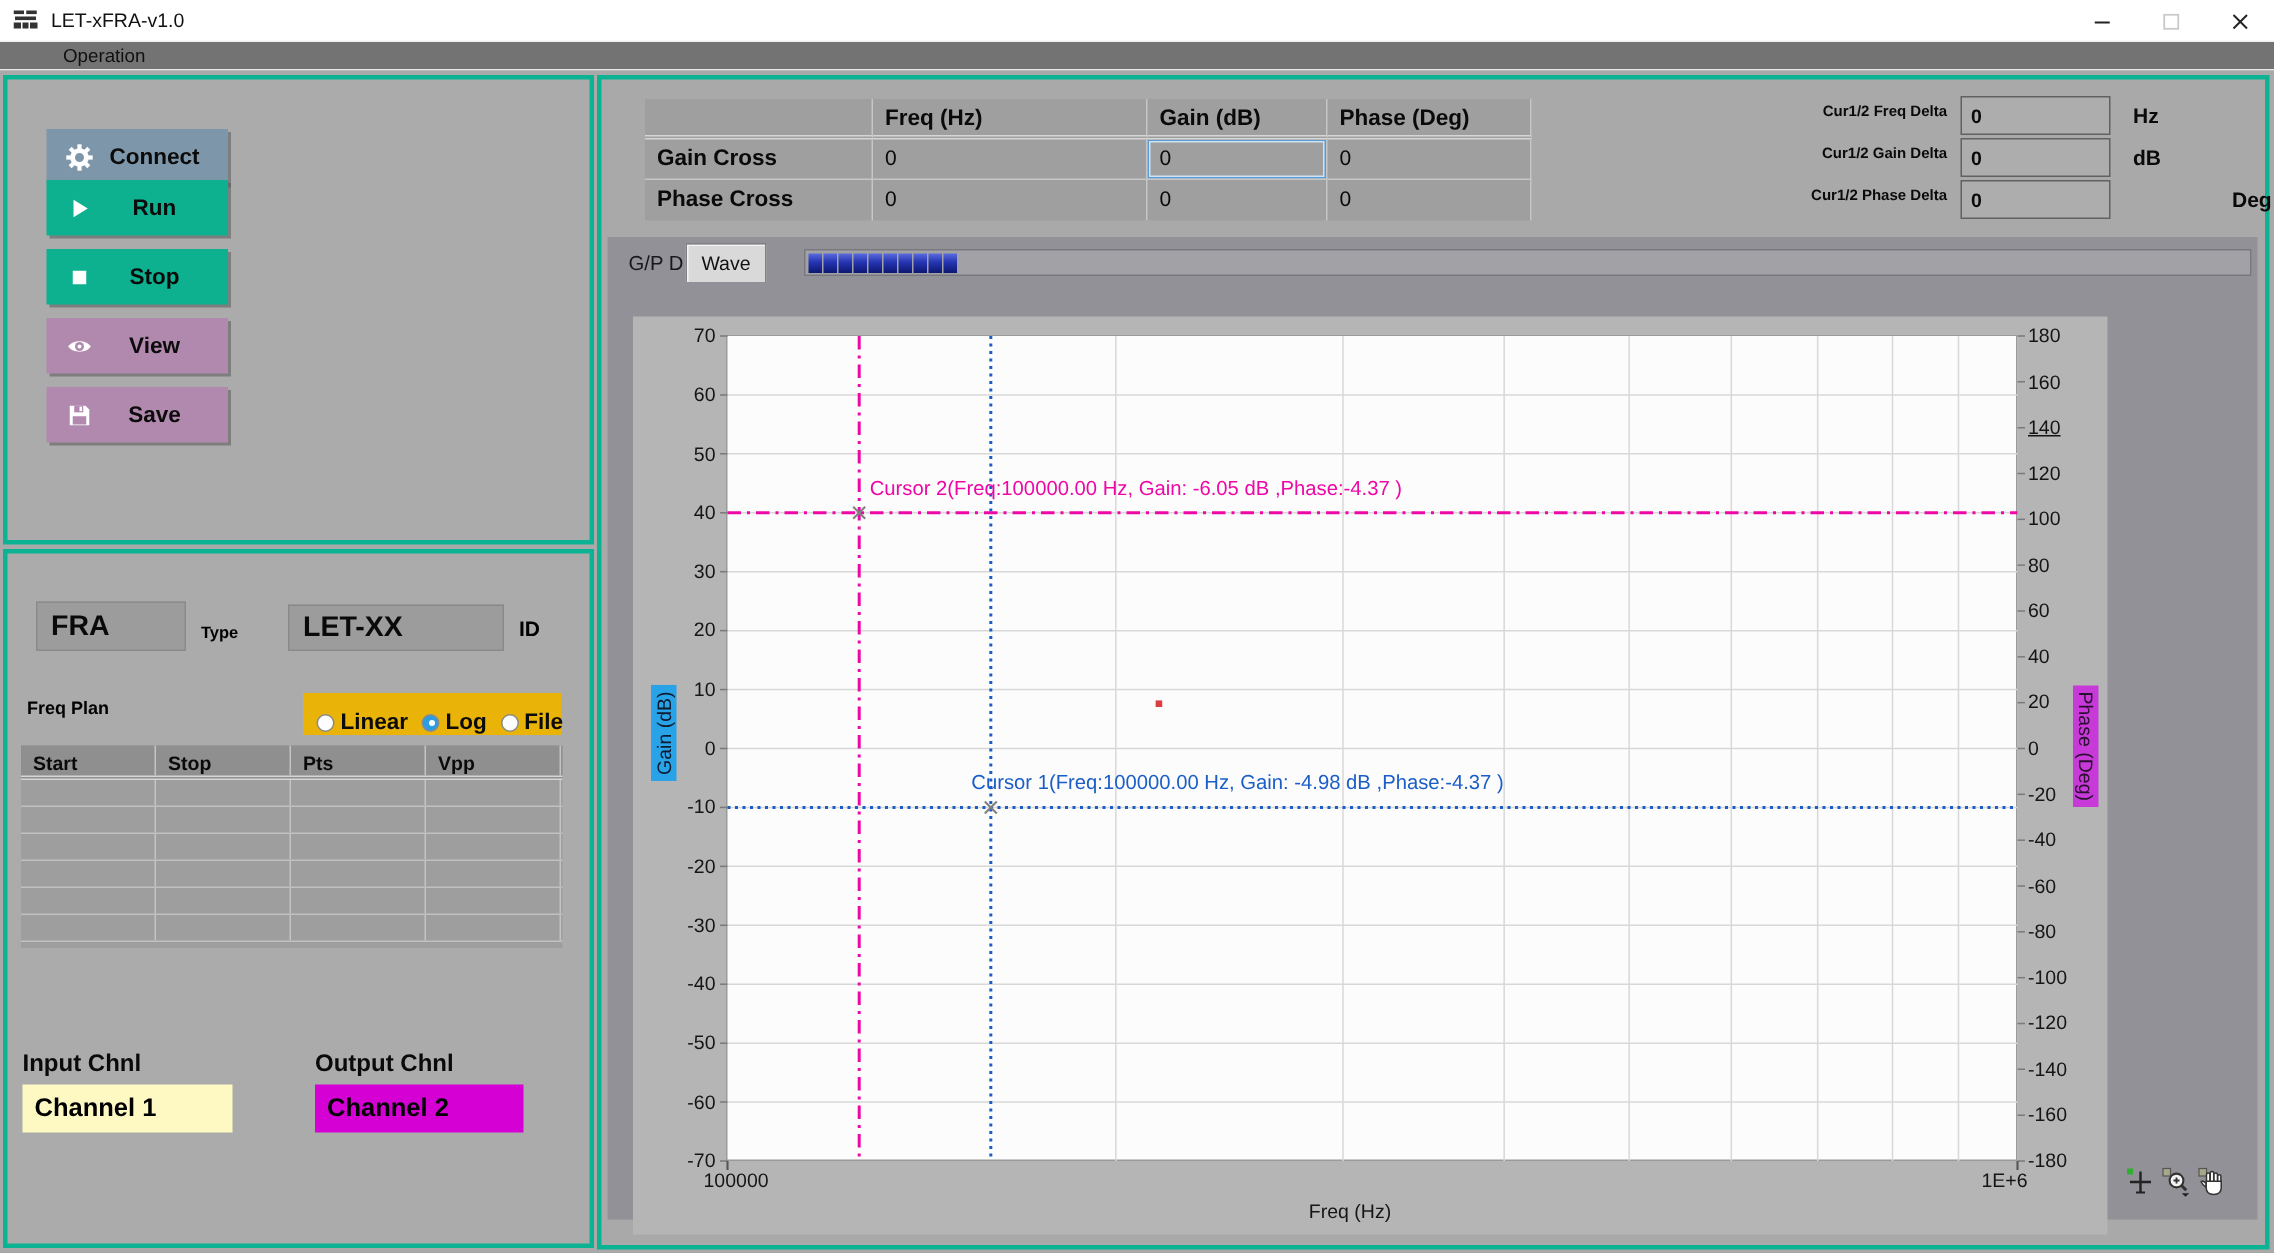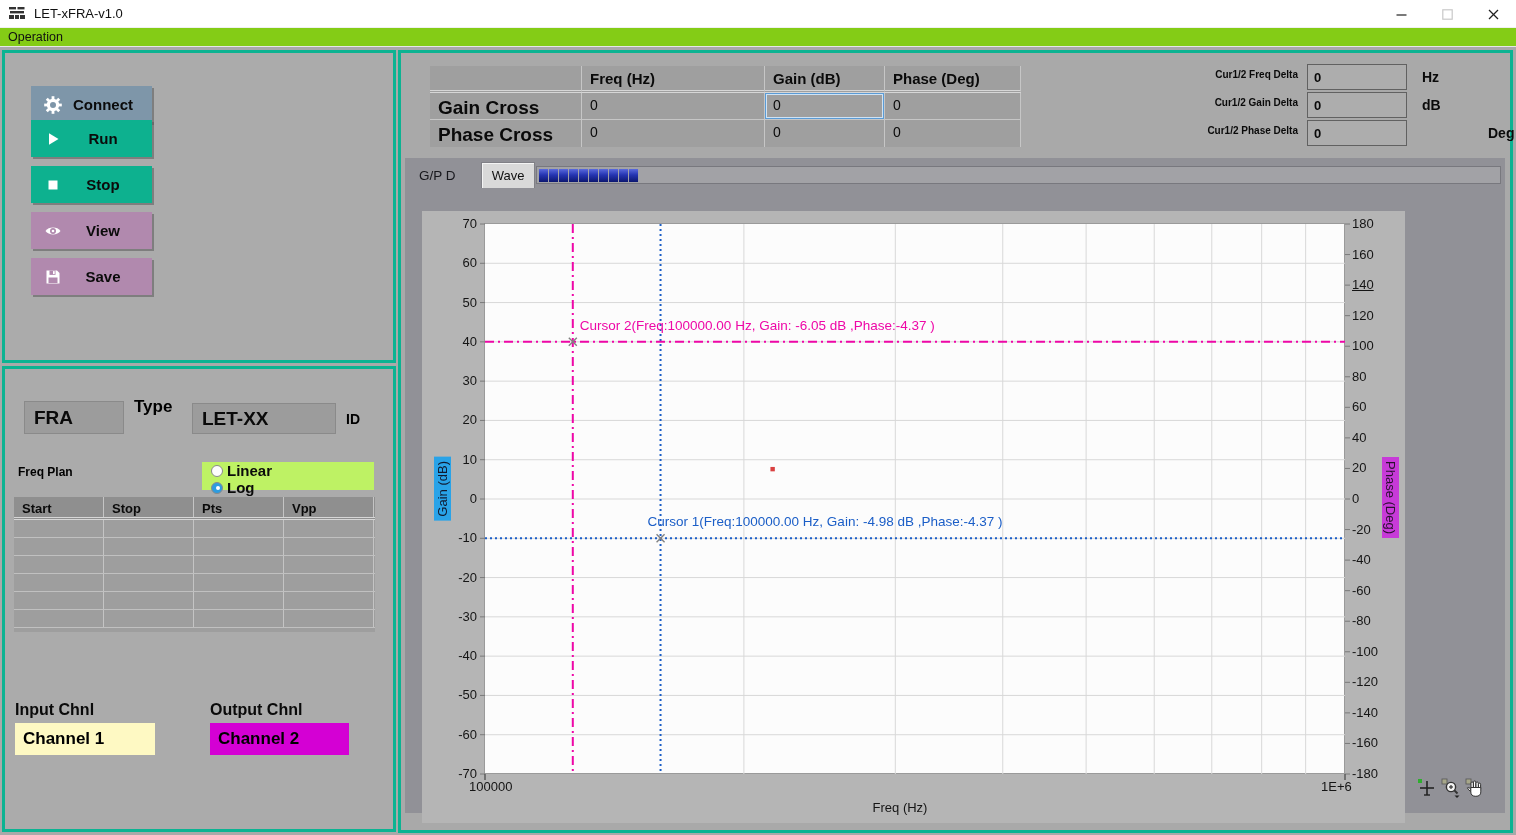--- a/index.html
+++ b/index.html
@@ -9,22 +9,22 @@
   .abs { position:absolute; }
   .bold { font-weight:bold; }
 
   
   .titlebar { left:0; top:0; width:1516px; height:28px; background:#ffffff;
     display:flex; align-items:center; border-bottom:1px solid #f0f0f0; }
   .app-logo { margin-left:9px; width:17px; height:15px; }
   .title-text { margin-left:8px; font-size:13px; color:#111; }
   .win-controls { position:absolute; right:0; top:0; height:28px; display:flex; }
   .wc { width:46px; height:28px; display:flex; align-items:center; justify-content:center; }
-  .menubar { left:0; top:28px; width:1516px; height:19px; background:#84cc16;
-    border-bottom:1px solid #e7e7e7; display:flex; align-items:center; }
+  .menubar { left:0; top:28px; width:1516px; height:19px; background:#737373;
+    border-bottom:1px solid #e7e7e7; display:flex; align-items:center;padding-left:34px; }
   .menu-item { margin-left:8px; font-size:12.5px; color:#111; }
 
   
   .panel { border:3px solid #0cb392; background:#ababab; }
   .panel3 { border:3px solid #0cb392; background:#a9a9a9; }
 
   
   .btn { width:121px; height:37px; display:flex; align-items:center;
     box-shadow:2px 2px 0 rgba(90,90,90,.55); cursor:default; }
   .btn svg { margin-left:13px; }
@@ -32,21 +32,21 @@
     font-size:15px; color:#0b0b0b; }
   .c-connect { background:#7e96a9; }
   .c-run { background:#0db18f; }
   .c-view { background:#b189ae; }
 
   
   .gbox { background:#9c9c9c; border:1px solid #8a8a8a; color:#0a0a0a;
     display:flex; align-items:center; }
 
   
-  .radio-strip { background:#bef264; display:flex; align-items:flex-start;flex-direction:column; }
+  .radio-strip { background:#eab308; display:flex; align-items:flex-end; }
   .radio { display:flex; align-items:center; margin-left:9px; }
   .rb { width:12px; height:12px; border-radius:50%; background:#fdfdfd;
     border:1px solid #8a8a8a; margin-right:4px; position:relative; }
   .rb.sel { background:#2d9ce0; }
   .rb.sel::after { content:""; position:absolute; left:3.5px; top:3.5px;
     width:4px; height:4px; border-radius:50%; background:#ffffff; }
   .rlabel { font-weight:bold; font-size:15px; color:#0b0b0b; }
   .fp-table { background:#9e9e9e; }
   .fp-head { display:flex; background:#8f8f8f; height:23px;
     border-bottom:3px double #d6d6d6; }
@@ -57,21 +57,21 @@
 
   .chnl-label { font-weight:bold; font-size:16px; color:#0a0a0a; }
   .chnl-box { height:32px; display:flex; align-items:center; padding-left:8px;
     font-weight:bold; font-size:17px; color:#000; }
 
   
   .xt { display:grid; grid-template-columns:152px 183px 120px 136px; background:#9f9f9f; }
   .xt-cell { height:27px; border-right:1px solid #c6c6c6; padding:4px 0 0 8px;
     font-size:14px; color:#0a0a0a; position:relative; }
   .xt-head { font-weight:bold; font-size:15px; border-bottom:3px double #d6d6d6; }
-  .xt-rowlabel { font-weight:bold; font-size:19px; }
+  .xt-rowlabel { font-weight:bold; font-size:15px; }
   .xt-sep { border-bottom:1px solid #c6c6c6; }
   .xt-sel { box-shadow:inset 0 0 0 1px #5b9bd5, inset 0 0 0 2px #cfe3f5; }
 
   
   .delta-label { font-weight:bold; font-size:10px; color:#0a0a0a; text-align:right; }
   .delta-box { width:100px; height:26px; background:#adadad; border:1px solid #616161;
     font-weight:bold; font-size:13px; color:#0a0a0a; padding:5px 0 0 6px; }
   .delta-unit { font-weight:bold; font-size:14px; color:#0a0a0a; }
 
   
@@ -176,21 +176,21 @@
         <rect x="5.5" y="2.5" width="6" height="4.4" fill="#b189ae"></rect>
         <rect x="9" y="3.1" width="1.7" height="3" fill="#fff"></rect>
         <rect x="4.5" y="9.5" width="9" height="5.5" fill="#b189ae"></rect>
       </svg>
       <span class="blabel">Save</span>
     </div>
   </div>
 
   <div class="abs panel" style="left:2px;top:366px;width:394px;height:466px;">
     <div class="abs gbox bold" style="left:19px;top:32px;width:100px;height:33px;padding-left:9px;font-size:19px;">FRA</div>
-    <div class="abs bold" style="left:129px;top:28px;font-size:17px;text-align:right;">Type</div>
+    <div class="abs bold" style="left:129px;top:47px;font-size:11px;text-align:right;">Type</div>
     <div class="abs gbox bold" style="left:187px;top:34px;width:144px;height:31px;padding-left:9px;font-size:19px;">LET-XX</div>
     <div class="abs bold" style="left:341px;top:42px;font-size:14px;">ID</div>
 
     <div class="abs bold" style="left:13px;top:96px;font-size:12px;">Freq Plan</div>
     <div class="abs radio-strip" style="left:197px;top:93px;width:172px;height:28px;" id="radio-row">
         <div class="radio">
           <span class="rb"></span>
           <span class="rlabel">Linear</span>
         </div>
         <div class="radio">
@@ -282,21 +282,21 @@
     <div class="abs delta-label" style="left:742px;top:44px;width:155px;">Cur1/2 Gain Delta</div>
     <div class="abs delta-box" style="left:906px;top:39px;">0</div>
     <div class="abs delta-unit" style="left:1021px;top:44px;">dB</div>
 
     <div class="abs delta-label" style="left:742px;top:72px;width:155px;">Cur1/2 Phase Delta</div>
     <div class="abs delta-box" style="left:906px;top:67px;">0</div>
     <div class="abs delta-unit" style="left:1047px;top:72px;margin-left:40px;">Deg</div>
 
     <div class="abs tabctl" style="left:4px;top:105px;width:1100px;height:655px;">
       <div class="abs tab-active-label" style="left:14px;top:10px;">G/P D</div>
-      <div class="abs tab-inactive" style="left:76px;top:4px;width:54px;height:26px;">Wave</div>
+      <div class="abs tab-inactive" style="left:52px;top:4px;width:54px;height:26px;">Wave</div>
       <div class="abs prog-track" style="left:131px;top:8px;width:965px;height:18px;" id="prog-track">
           <div class="prog-seg"></div>
           <div class="prog-seg"></div>
           <div class="prog-seg"></div>
           <div class="prog-seg"></div>
           <div class="prog-seg"></div>
           <div class="prog-seg"></div>
           <div class="prog-seg"></div>
           <div class="prog-seg"></div>
           <div class="prog-seg"></div>

